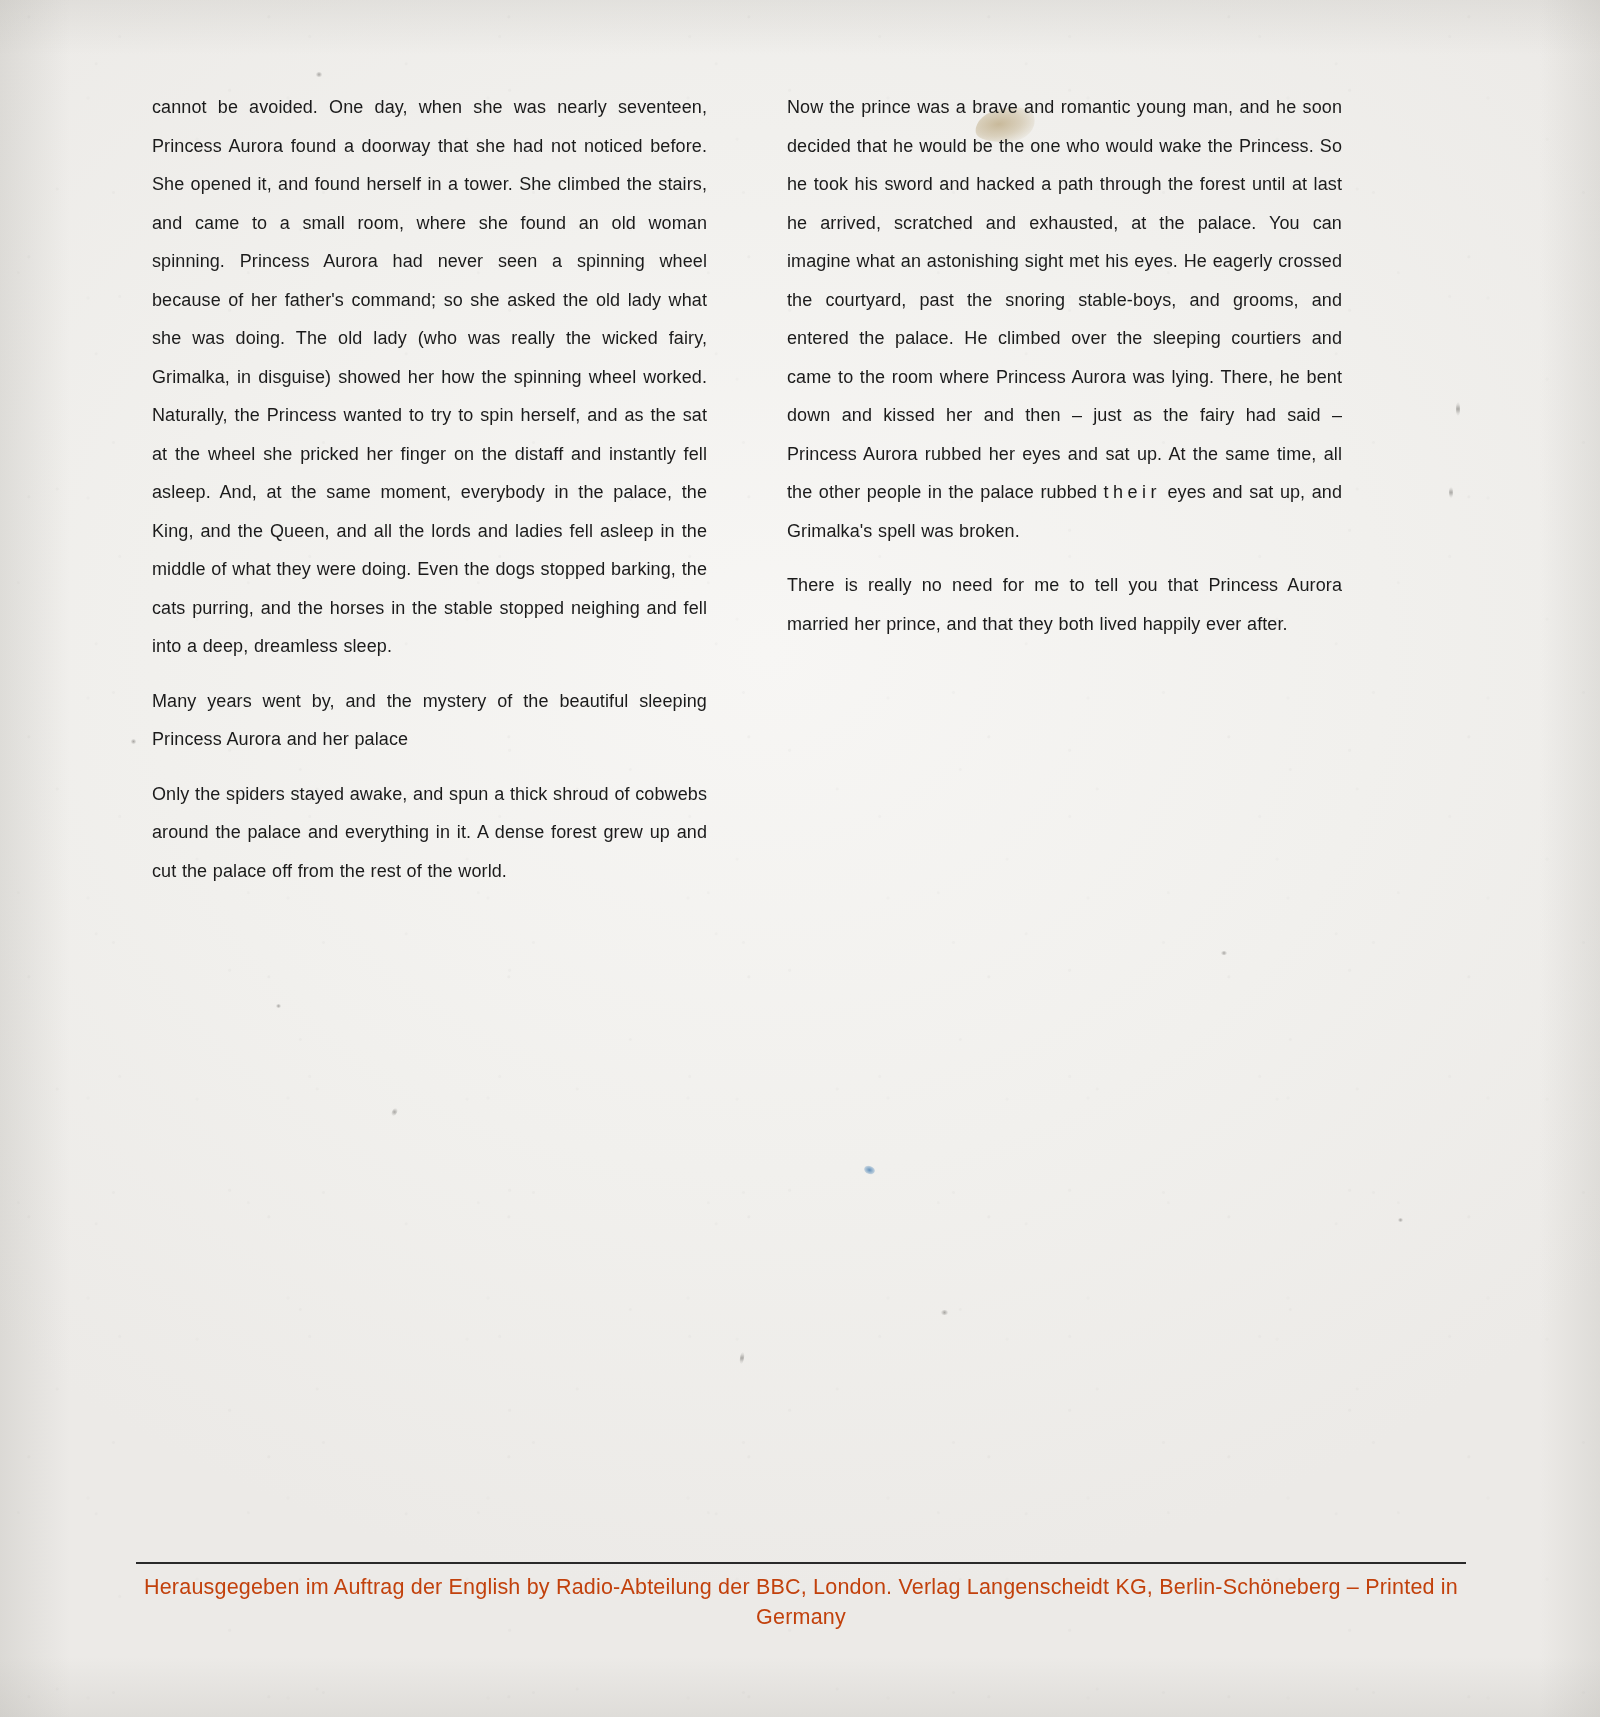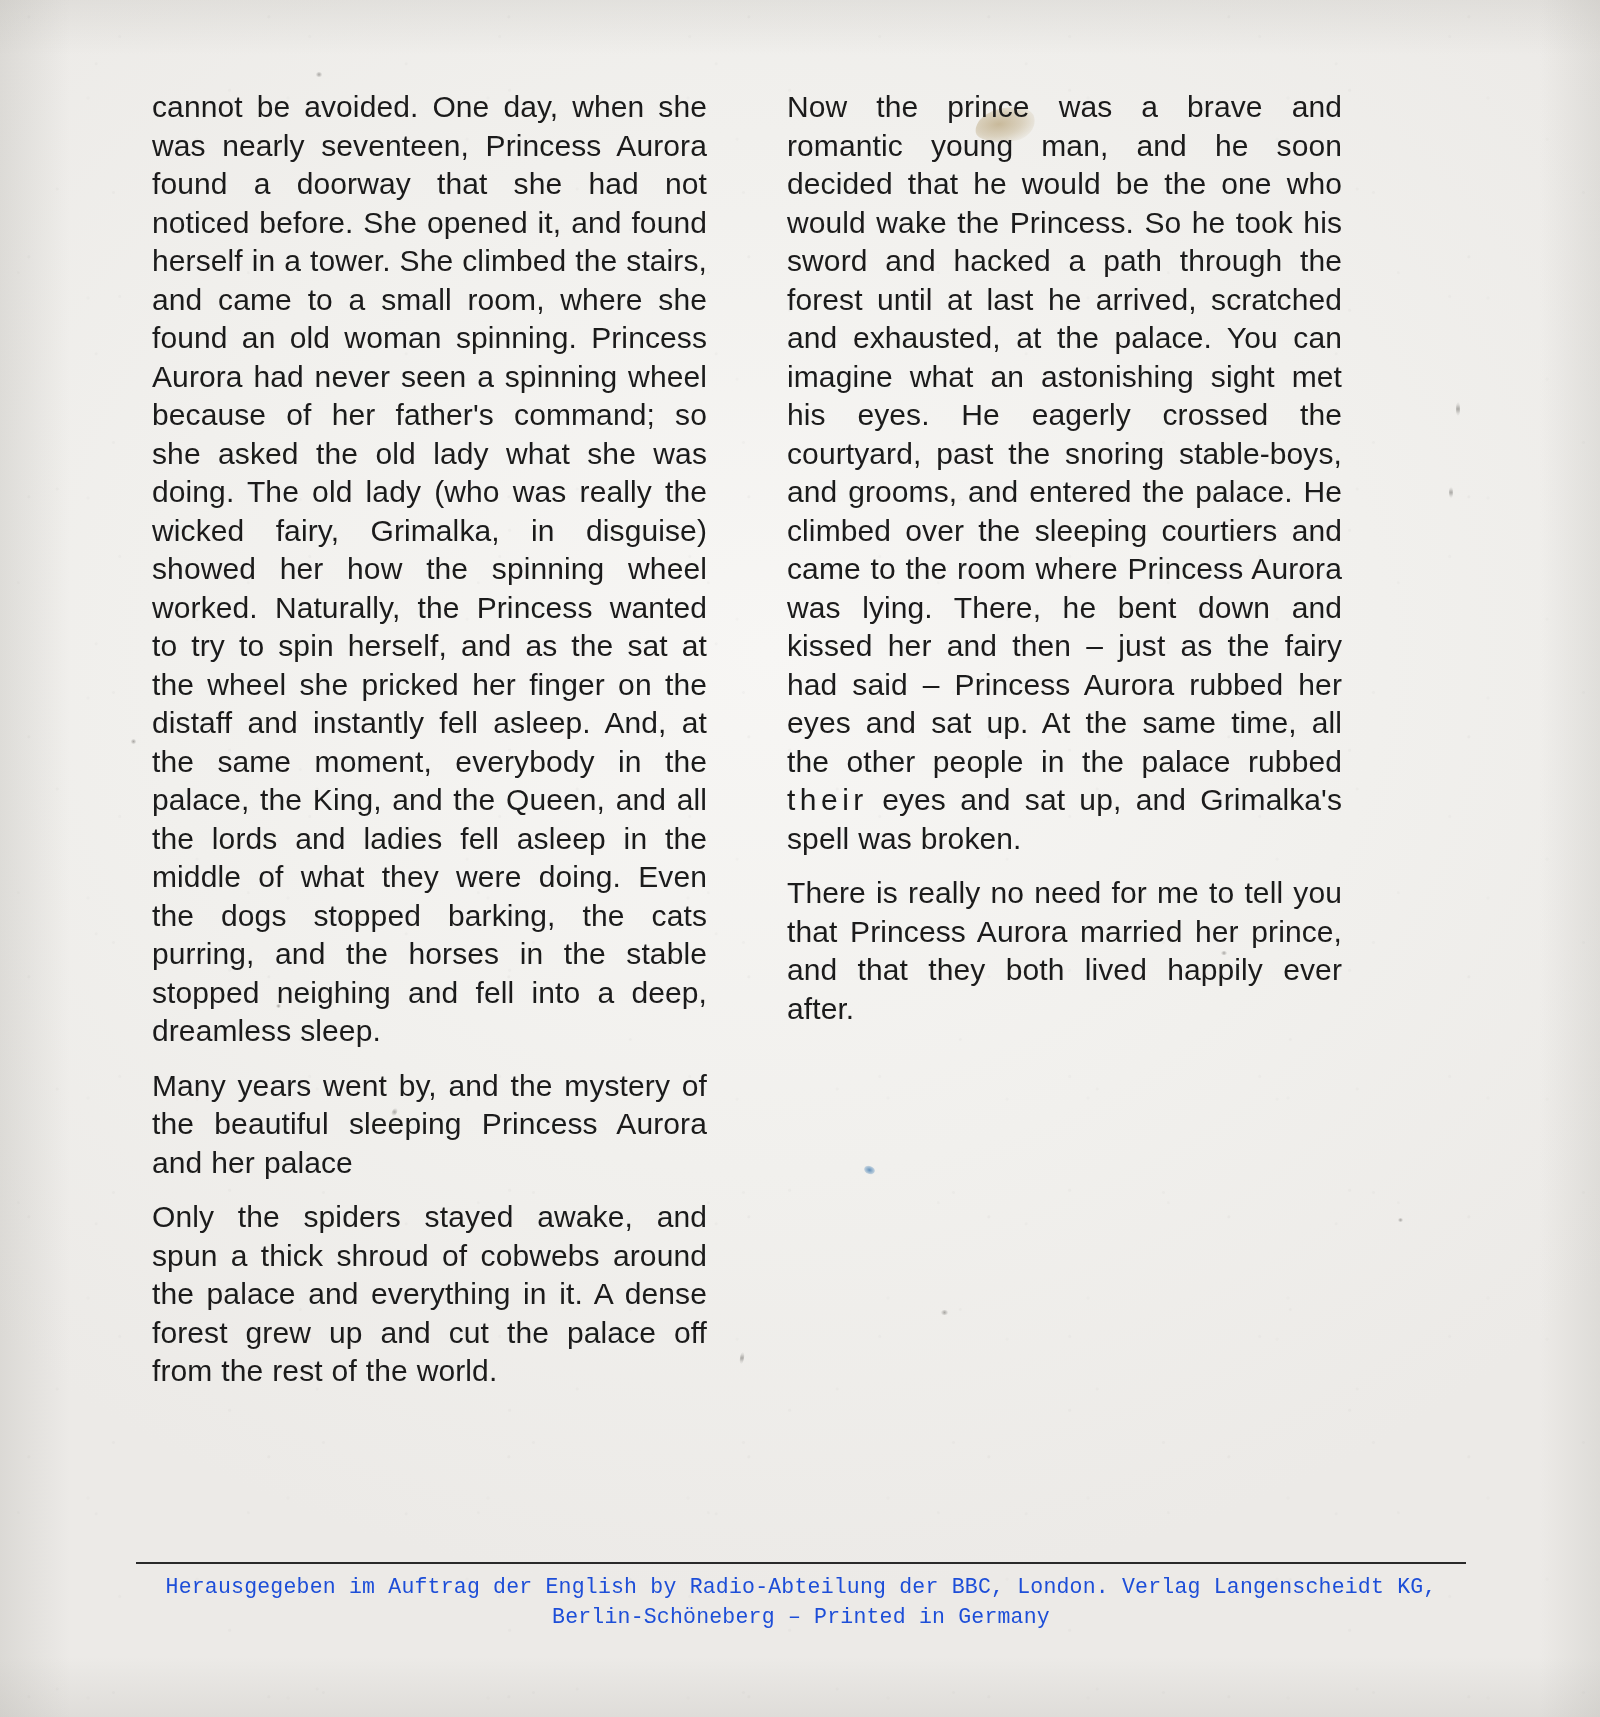--- a/index.html
+++ b/index.html
@@ -66,21 +66,21 @@
     width: 1190px;
     display: flex;
     gap: 80px;
     z-index: 3;
   }
   .column {
     width: 555px;
   }
   .para {
     margin: 0 0 16px 0;
-    font-size: 30px;
+    font-size: 18px;
     line-height: 38.5px;
     color: #1b1b1b;
     text-align: justify;
     text-justify: inter-word;
     letter-spacing: .1px;
     word-spacing: .5px;
     -webkit-font-smoothing: antialiased;
   }
   .para:last-child { margin-bottom: 0; }
 
@@ -98,24 +98,23 @@
     z-index: 3;
   }
   #footer-text {
     position: absolute;
     left: 136px;
     top: 1572px;
     width: 1330px;
     text-align: center;
     font-size: 21.5px;
     line-height: 30px;
-    color: #1d4ed8;
+    color: #c2410c;
     letter-spacing: .2px;
     z-index: 3;
-    font-family: Liberation Mono, monospace;
   }
 
   
   .blemish { position: absolute; pointer-events: none; z-index: 2; }
 
   #stain-tan {
     left: 975px; top: 108px; width: 60px; height: 34px;
     background: radial-gradient(ellipse at 40% 45%,
                 rgba(176,152,104,.62) 0%,
                 rgba(186,166,124,.42) 45%,

